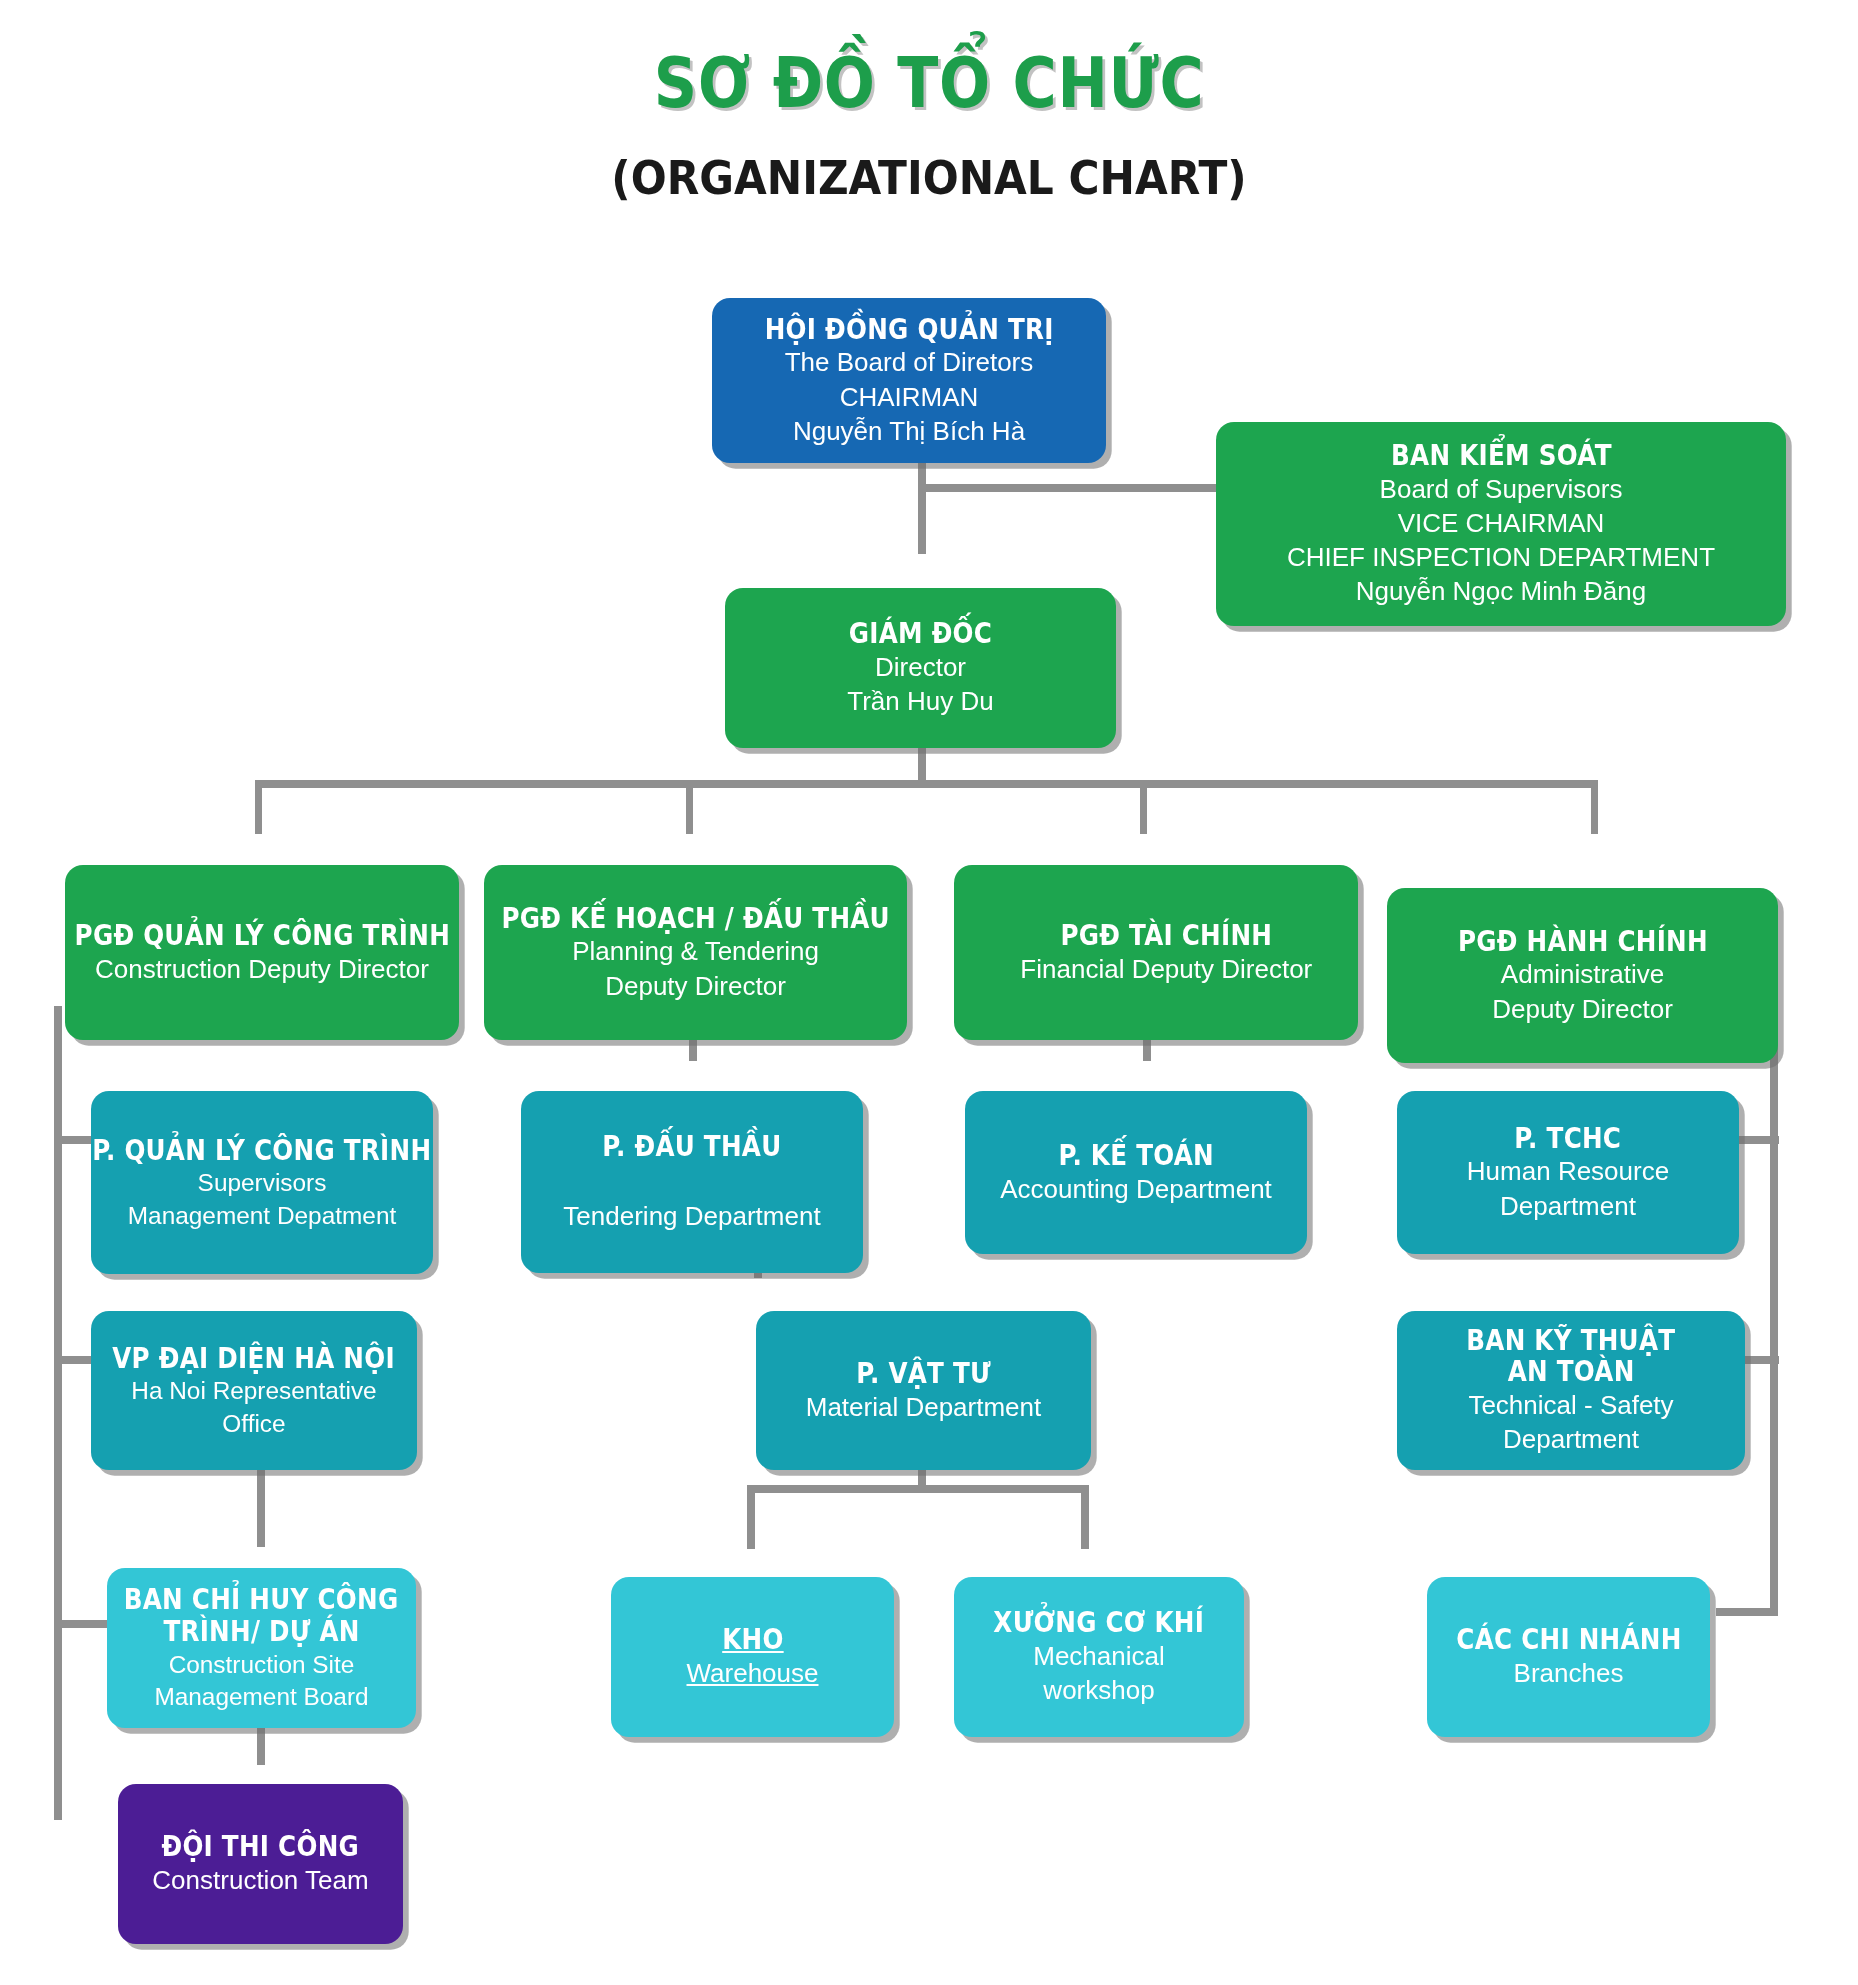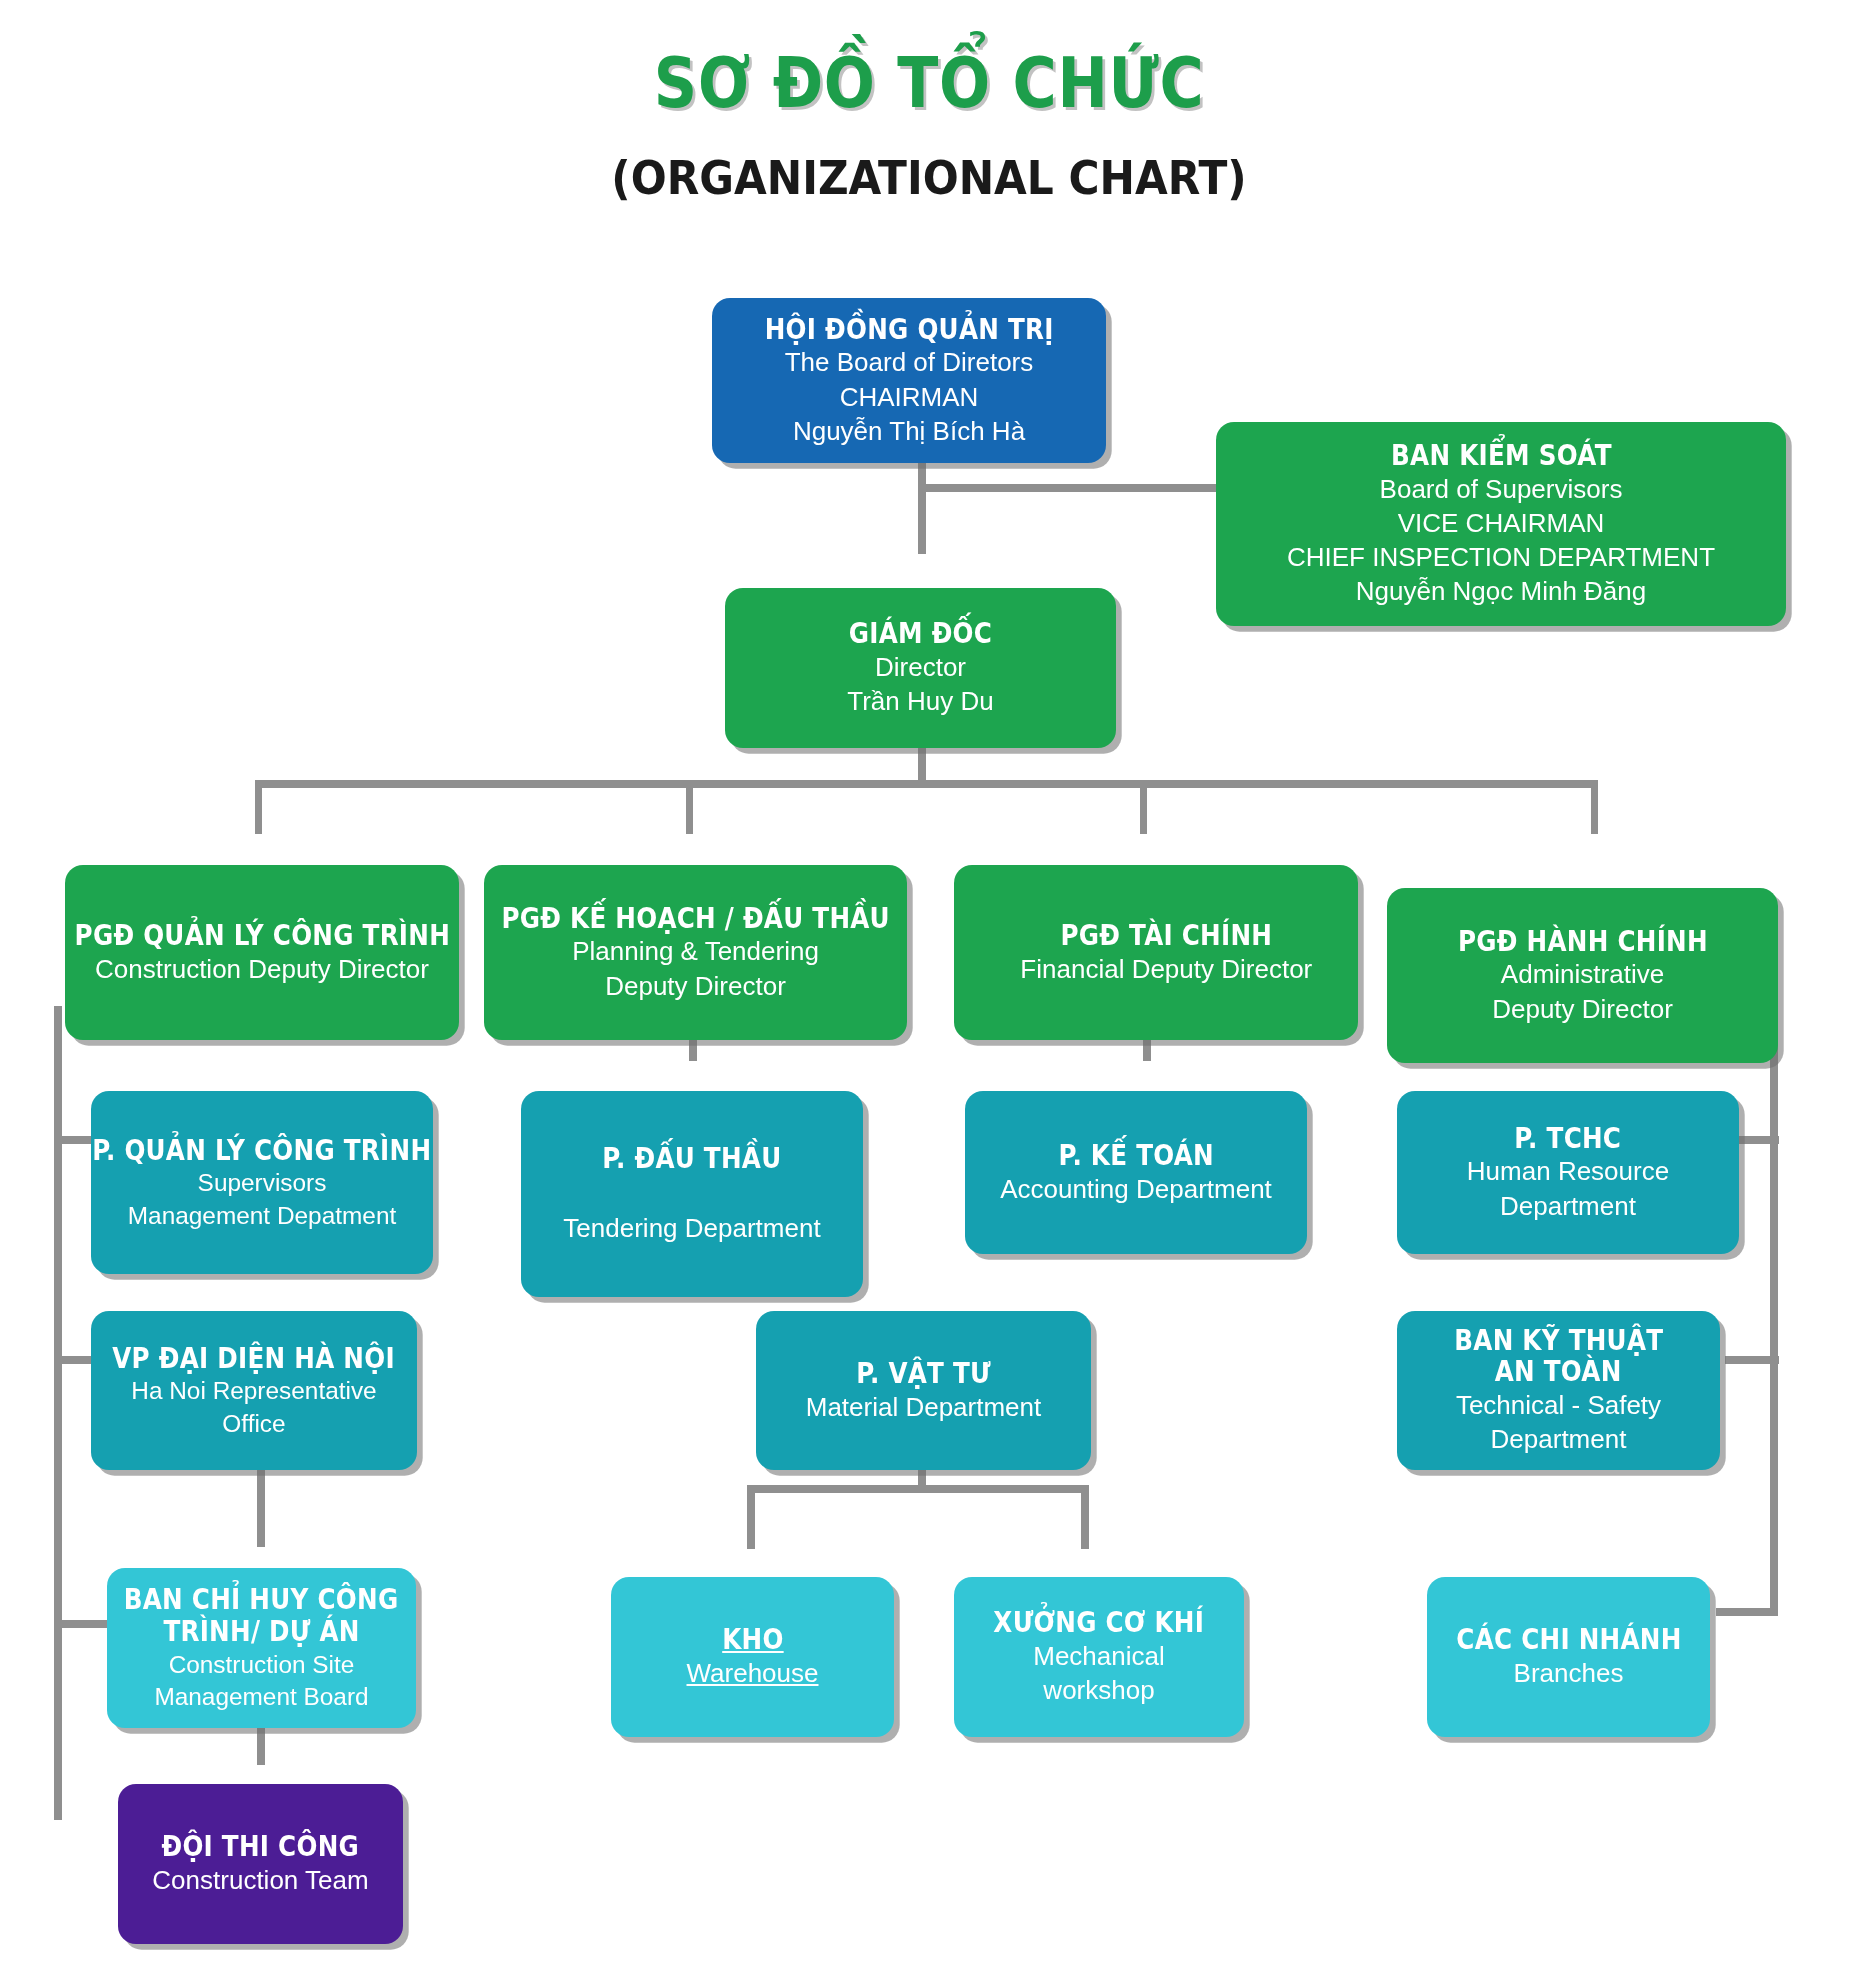--- a/index.html
+++ b/index.html
@@ -190,21 +190,21 @@
     <div class="en">Administrative</div>
     <div class="en">Deputy Director</div>
   </div>
 
   <div class="node c-teal" style="left:91px; top:1058px; width:342px; height:183px;">
     <div class="vn">P. QUẢN LÝ CÔNG TRÌNH</div>
     <div class="en small">Supervisors</div>
     <div class="en small">Management Depatment</div>
   </div>
 
-  <div class="node c-teal" style="left:521px; top:1058px; width:342px; height:206px;gap:36px;">
+  <div class="node c-teal" style="left:521px; top:1058px; width:342px; height:182px;gap:36px;">
     <div class="vn">P. ĐẤU THẦU</div>
     <div class="en">Tendering Department</div>
   </div>
 
   <div class="node c-teal" style="left:965px; top:1058px; width:342px; height:163px;">
     <div class="vn">P. KẾ TOÁN</div>
     <div class="en">Accounting Department</div>
   </div>
 
   <div class="node c-teal" style="left:1397px; top:1058px; width:342px; height:163px;">
@@ -217,21 +217,21 @@
     <div class="vn">VP ĐẠI DIỆN HÀ NỘI</div>
     <div class="en small">Ha Noi Representative</div>
     <div class="en small">Office</div>
   </div>
 
   <div class="node c-teal" style="left:756px; top:1278px; width:335px; height:159px;">
     <div class="vn">P. VẬT TƯ</div>
     <div class="en">Material Department</div>
   </div>
 
-  <div class="node c-teal" style="left:1397px; top:1278px; width:323px; height:159px;">
+  <div class="node c-teal" style="left:1397px; top:1278px; width:348px; height:159px;">
     <div class="vn">BAN KỸ THUẬT</div>
     <div class="vn">AN TOÀN</div>
     <div class="en">Technical - Safety</div>
     <div class="en">Department</div>
   </div>
 
   <div class="node c-lteal" style="left:107px; top:1535px; width:309px; height:160px;">
     <div class="vn">BAN CHỈ HUY CÔNG</div>
     <div class="vn">TRÌNH/ DỰ ÁN</div>
     <div class="en small">Construction Site</div>

